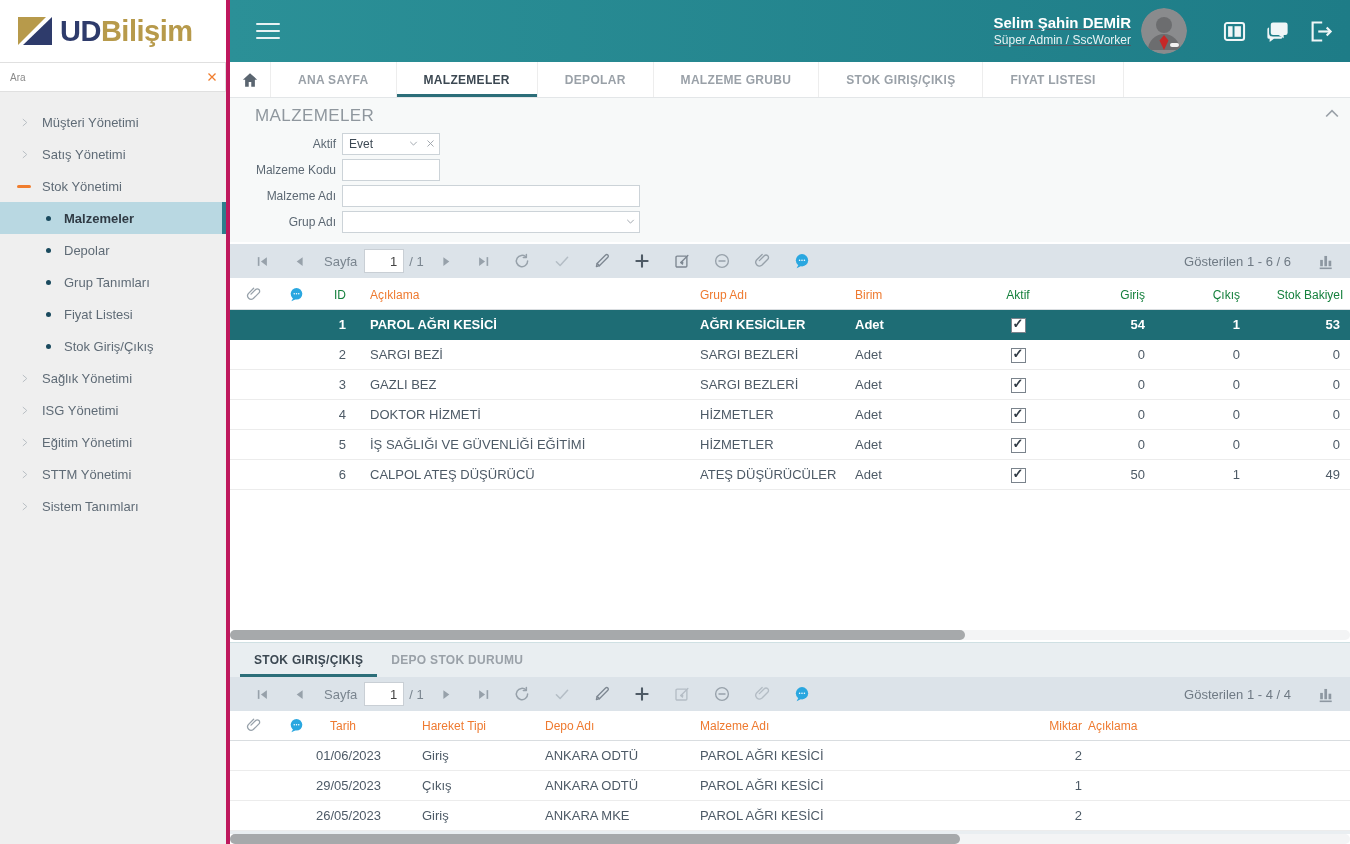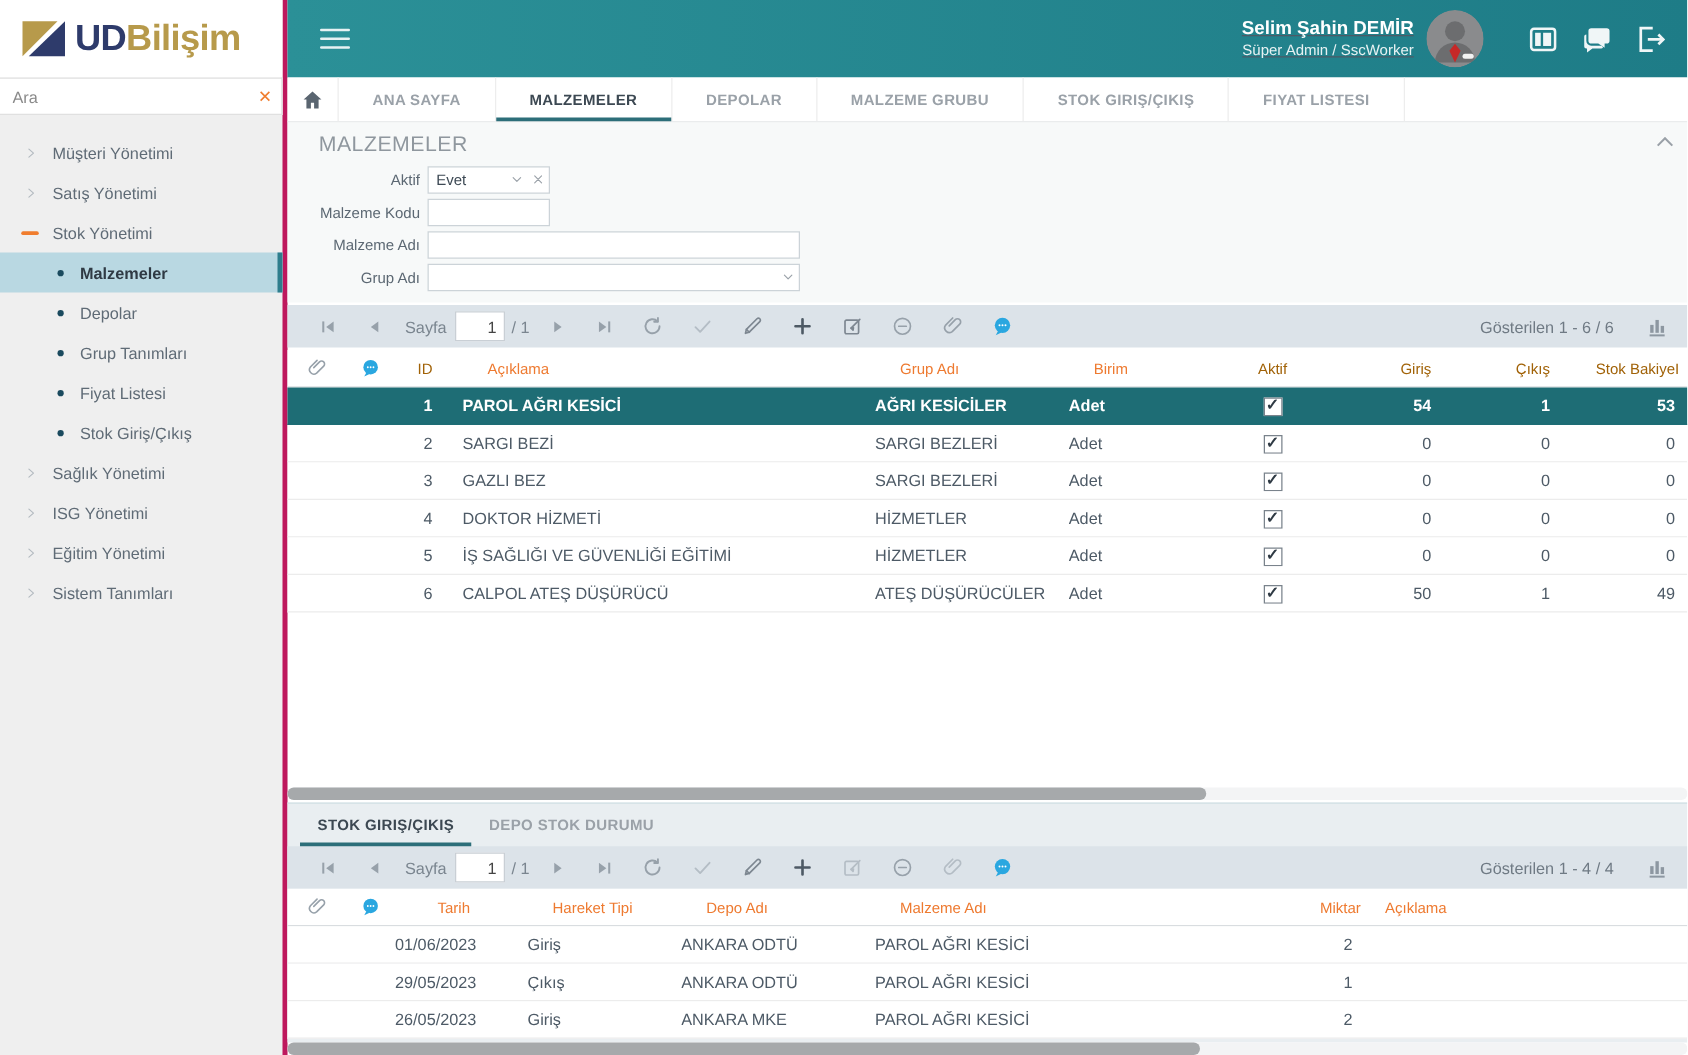--- a/index.html
+++ b/index.html
@@ -8,21 +8,21 @@
   .app { position:relative; width:1350px; height:844px; overflow:hidden; background:#fff; }
 
   
   .sidebar { position:absolute; left:0; top:0; width:230px; height:844px; background:#efefef; border-right:4px solid #be185d; }
   .logo-bar { height:62px; background:#fff; display:flex; align-items:center; padding-left:16px; }
   .logo-mark { width:38px; height:38px; margin-right:6px; }
   .logo-text { font-size:29px; letter-spacing:-0.5px; white-space:nowrap; }
   .logo-ud { color:#2e3b6b; font-weight:700; }
   .logo-bilisim { color:#b79a4b; font-weight:600; }
   .search-row { position:relative; height:30px; background:#fff; border:1px solid #e0e0e0; border-left:none; display:flex; align-items:center; }
-  .search-input { flex:1; border:none; outline:none; height:28px; padding:0 10px; font-size:13px; color:#4c1d95; font-family:"Liberation Sans",sans-serif; background:transparent; }
+  .search-input { flex:1; border:none; outline:none; height:28px; padding:0 10px; font-size:10px; color:#4c1d95; font-family:"Liberation Sans",sans-serif; background:transparent; }
   .search-input::placeholder { color:#8a8a8a; }
   .search-clear { width:26px; height:26px; display:flex; align-items:center; justify-content:center; color:#f07d2e; cursor:pointer; }
   .menu { padding-top:14px; }
   .menu-item { height:32px; display:flex; align-items:center; font-size:13px; color:#5f6b76; cursor:pointer; position:relative; }
   .menu-item .mi-icon { width:16px; display:flex; align-items:center; justify-content:center; margin-left:16px; margin-right:10px; color:#b3bac0; flex:0 0 16px; }
   .menu-item.sub .mi-icon { margin-left:40px; margin-right:8px; }
   .menu-item .dash { width:14px; height:3px; background:#f07d2e; border-radius:2px; }
   .menu-item .dot { width:5px; height:5px; border-radius:50%; background:#1a4a5e; }
   .menu-item.active { background:#b9d8e2; color:#2f3a44; font-weight:700; border-right:4px solid #2e7d8c; }
 
@@ -78,22 +78,22 @@
   .tb-right { margin-left:auto; display:flex; align-items:center;text-align:right; }
   .shown-label { font-size:13px; color:#6f7a84; margin-right:26px; }
   .chart-btn { color:#8d97a1; cursor:pointer; display:flex; }
   .chart-btn svg { width:19px; height:19px; }
   .main-toolbar { position:absolute; left:230px; top:244px; width:1120px; }
 
   
   .grid-row { display:grid; align-items:center; height:30px; background:#fff; }
   .grid-head { border-bottom:1px solid #d9dde0; font-size:12px; }
   .grid-head .hc { white-space:nowrap; }
-  .hc.orange { color:#ee7a30;margin-left:20px; }
-  .hc.dark { color:#a16207; }
+  .hc.orange { color:#ee7a30; }
+  .hc.dark { color:#15803d; }
   .body-row { border-bottom:1px solid #ececec; font-size:13px; color:#4d5a66; cursor:pointer; }
   .body-row .cell { white-space:nowrap; overflow:hidden; }
   .body-row.selected { background:#1e6d75; color:#fff; font-weight:700; border-bottom:1px solid #1e6d75; }
   .ta-r { text-align:right; } .ta-c { text-align:center; } .ta-l { text-align:left; }
   .head-icn { display:flex; align-items:center; justify-content:center; color:#97a1aa; cursor:pointer; }
   .head-icn svg { width:17px; height:17px; }
   .main-table { position:absolute; left:230px; top:280px; width:1120px; }
   .checkbox { width:15px; height:15px; background:#fff; border:1px solid #7a838c; display:inline-flex; align-items:center; justify-content:center; color:#2f3a44; font-size:13px; font-weight:700; line-height:1; cursor:pointer; }
   .checkbox::after { content:"\2713"; margin-top:-3px; }
 
@@ -201,20 +201,28 @@
           </span>
           <span>ISG Yönetimi</span>
         </div>
         <div class="menu-item">
           <span class="mi-icon">
             <svg viewBox="0 0 24 24" fill="none" stroke="currentColor" stroke-width="2" stroke-linecap="round" stroke-linejoin="round" width="11" height="11">
               <path d="M9 5l8 7-8 7"></path>
             </svg>
           </span>
           <span>Eğitim Yönetimi</span>
+        </div>
+        <div class="menu-item">
+          <span class="mi-icon">
+            <svg viewBox="0 0 24 24" fill="none" stroke="currentColor" stroke-width="2" stroke-linecap="round" stroke-linejoin="round" width="11" height="11">
+              <path d="M9 5l8 7-8 7"></path>
+            </svg>
+          </span>
+          <span>STTM Yönetimi</span>
         </div>
         <div class="menu-item">
           <span class="mi-icon">
             <svg viewBox="0 0 24 24" fill="none" stroke="currentColor" stroke-width="2" stroke-linecap="round" stroke-linejoin="round" width="11" height="11">
               <path d="M9 5l8 7-8 7"></path>
             </svg>
           </span>
           <span>Sistem Tanımları</span>
         </div>
       </div>

